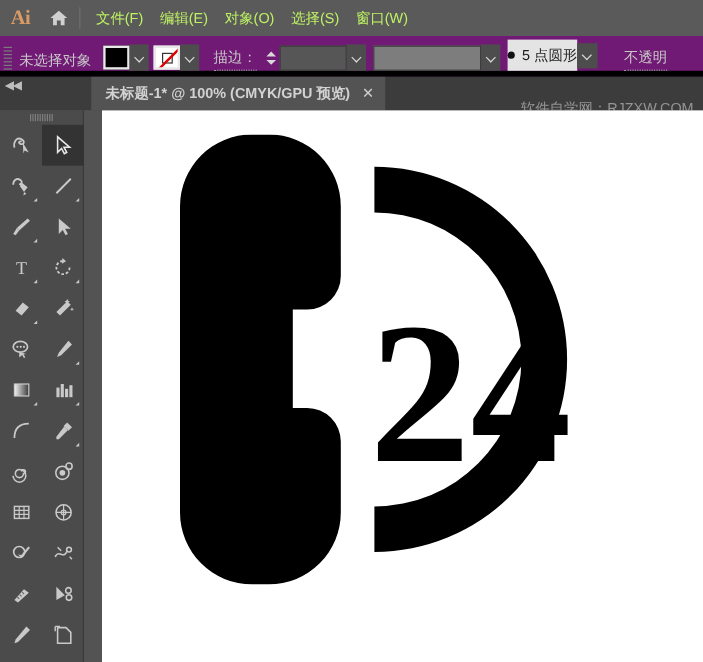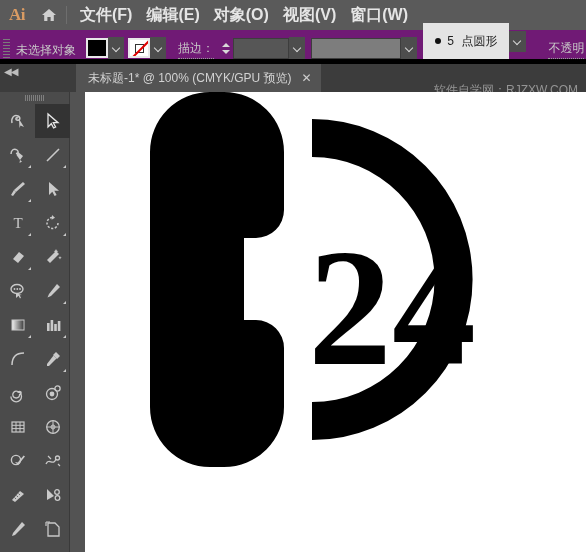--- a/index.html
+++ b/index.html
@@ -27,22 +27,22 @@
   }
   .home-btn {
     width: 30px; height: 30px;
     display: flex; align-items: center; justify-content: center;
   }
   .menu-sep {
     width: 1px; height: 18px; background: #6e6e6e; margin: 0 6px 0 2px;
   }
   .menu-items { display: flex; align-items: center; }
   .menu-item {
-    color: #e5e5e5; font-size: 16px;
-    padding: 4px 7px; white-space: nowrap; cursor: default; font-weight: bold;
+    color: #bef264; font-size: 12px;
+    padding: 4px 7px; white-space: nowrap; cursor: default;
   }
 
   
   .controlbar {
     position: absolute; top: 30px; left: 0;
     width: 586px; height: 34px;
     background: #701a75;
     display: flex; align-items: flex-end;
     border-bottom: 5px solid #000000;
   }
@@ -99,23 +99,23 @@
   }
   .tri-up { border-bottom: 4px solid #d8d8d8; }
   .tri-dn { border-top: 4px solid #d8d8d8; }
   .field {
     height: 21px; background: #565656; border: 1px solid #3d3d3d;
   }
   .field.stroke-w { width: 56px; }
   .field.style-w { width: 90px; background: #7d7d7d; }
   .combo { display: flex; align-items: center; margin-right: 6px; }
   .brush-box {
-    height: 36px; background: #e4e4e4;
+    height: 26px; background: #e4e4e4;
     display: flex; align-items: center; gap: 6px;
-    padding: 0 12px; color: #1d1d1d; font-size: 12px; white-space: nowrap; font-family: Liberation Mono, monospace;
+    padding: 0 0; color: #1d1d1d; font-size: 12px; white-space: nowrap;
   }
   .brush-dot {
     width: 6px; height: 6px; border-radius: 50%; background: #111;
   }
   .brush-arrow {
     width: 17px; height: 21px; background: #4d4d4d;
     display: flex; align-items: center; justify-content: center;
   }
 
   
@@ -125,21 +125,21 @@
   }
   .tab-collapse {
     position: absolute; left: 4px; top: 2px;
     color: #bdbdbd; font-size: 10px; letter-spacing: -1px;
   }
   .doc-tab {
     position: absolute; left: 76px; top: 0;
     height: 28px; background: #535353;
     display: flex; align-items: center; gap: 10px;
     padding: 0 9px 0 12px;
-    color: #d2d2d2; font-size: 12px; white-space: nowrap;
+    color: #d2d2d2; font-size: 12px; white-space: nowrap; font-weight: bold;
   }
   .tab-close { color: #cfcfcf; font-size: 12px; line-height: 1; }
   .watermark {
     position: absolute; right: 8px; top: 12px; height: 28px;
     display: flex; align-items: center;
     color: #949494; font-size: 12px; white-space: nowrap;
   }
 
   
   .toolbar {
@@ -170,40 +170,40 @@
 
   
   .canvas-wrap {
     position: absolute; top: 92px; left: 71px;
     width: 515px; height: 460px; background: #535353;
   }
   .canvas {
     position: absolute; left: 14px; top: 0;
     width: 501px; height: 460px; background: #ffffff;
   }
-  .artwork { position: absolute; left: 55px; top: 0; }
+  .artwork { position: absolute; left: 55px; top: 20px; }
 </style>
 </head>
 <body>
 
 <div id="app">
 
   <div class="menubar">
     <div class="ai-logo">Ai</div>
     <div class="home-btn">
       <svg width="16" height="16" viewBox="0 0 16 16">
         <path d="M8 2 L15 8 L12.8 8 L12.8 14 L9.6 14 L9.6 10 L6.4 10 L6.4 14 L3.2 14 L3.2 8 L1 8 Z" fill="#d0d0d0"></path>
       </svg>
     </div>
     <div class="menu-sep"></div>
     <div class="menu-items">
       <div class="menu-item">文件(F)</div>
       <div class="menu-item">编辑(E)</div>
       <div class="menu-item">对象(O)</div>
-      <div class="menu-item">视图(V)</div>
+      <div class="menu-item">选择(S)</div>
       <div class="menu-item">窗口(W)</div>
     </div>
   </div>
 
   <div class="controlbar">
     <div class="grip">
       <i></i>
         <i></i>
         <i></i>
         <i></i>

